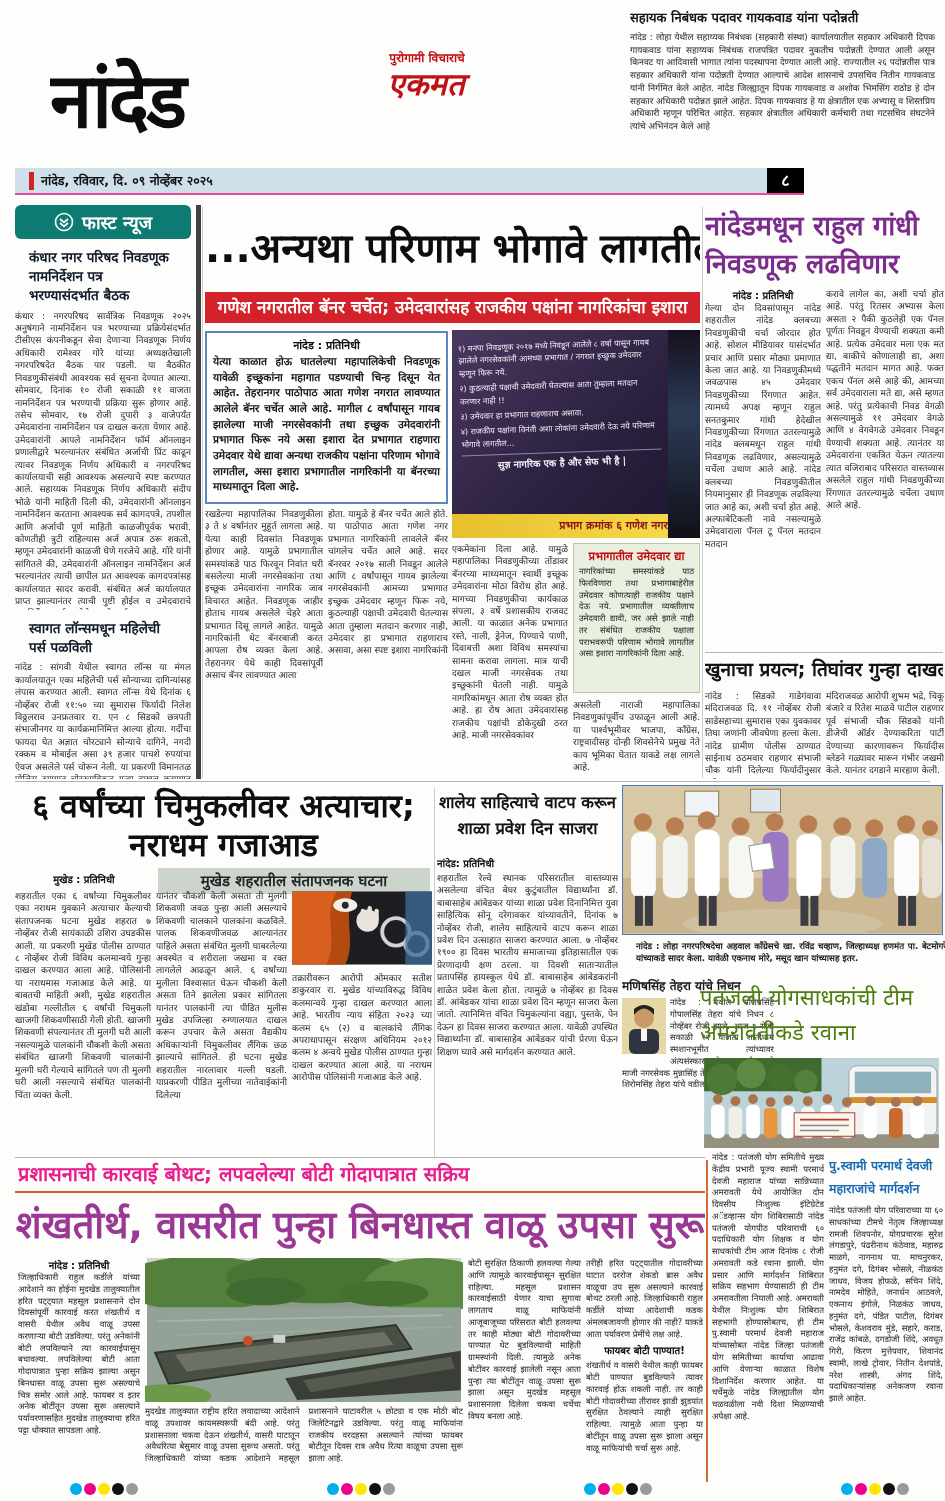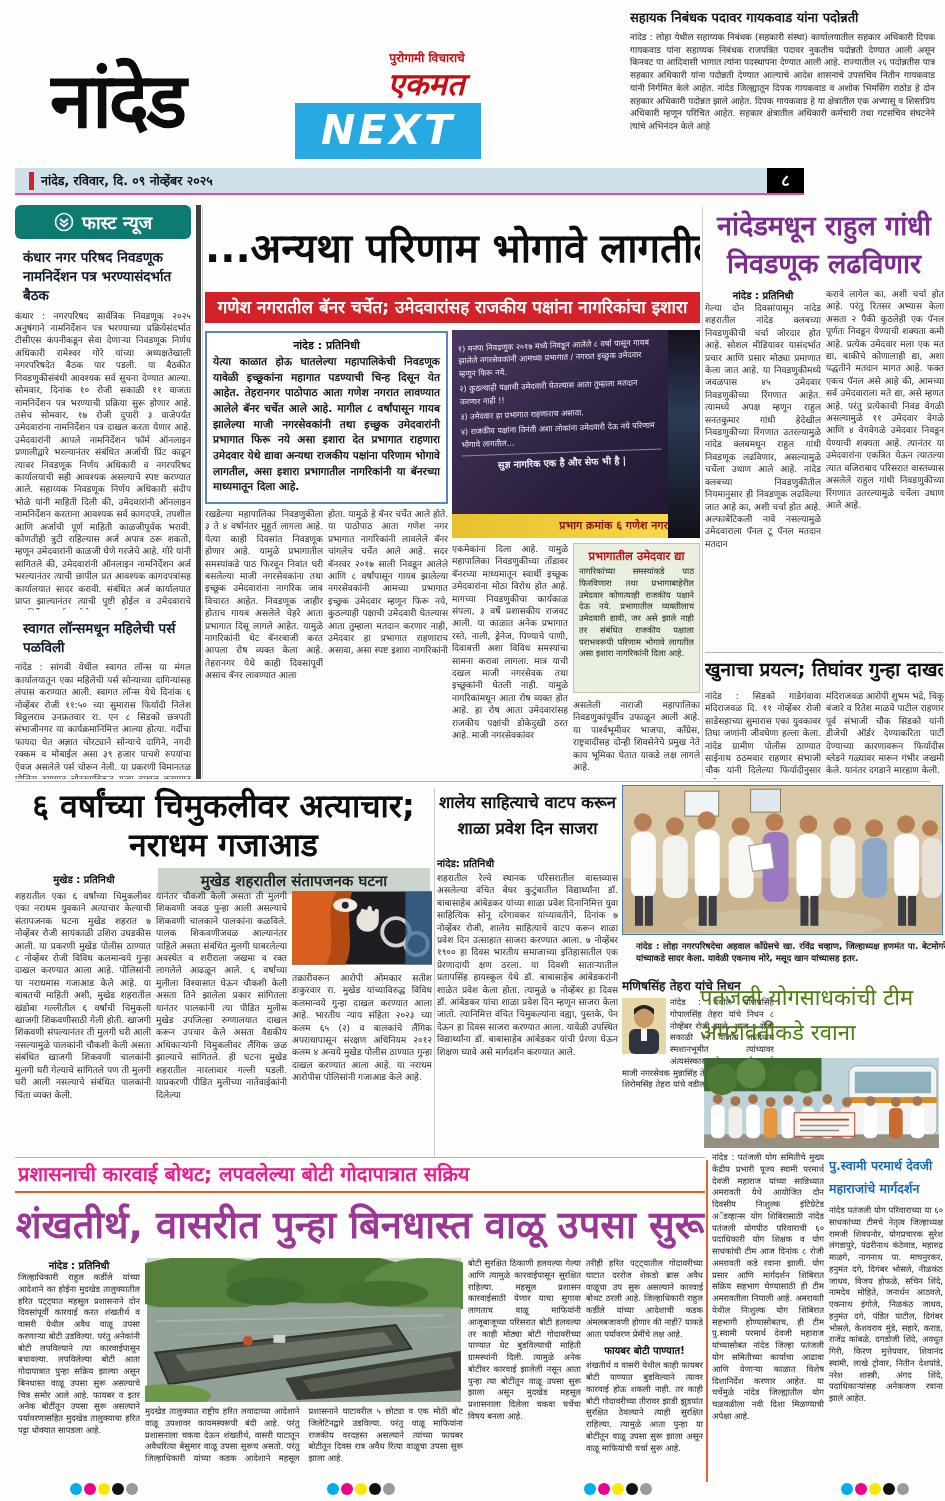--- a/index.html
+++ b/index.html
@@ -19,39 +19,39 @@
 .tr-art{left:630px;top:10px;width:305px;height:154px}
 .tr-art h2{font-size:13px;font-weight:900;color:#15151b;margin-bottom:4px;line-height:1.3}
 .tr-art p{font-size:8.8px;line-height:1.45;text-align:justify;color:#26262c}
 .datebar{left:15px;top:168px;width:789px;height:27px;background:#cfe0ea;border-bottom:2px solid #ec4899;display:flex;align-items:center}
 .datebar-accent{width:5px;height:18px;background:#d42027;margin:0 7px 0 14px}
 .datebar-text{font-size:12.5px;font-weight:bold;color:#101014}
 .pageno{margin-left:auto;width:37px;height:27px;background:#000;color:#fff;font-size:16px;font-weight:bold;text-align:center;line-height:27px}
 
 .fn{left:15px;top:205px;width:186px;height:574px;border-right:5px solid #404040;padding-right:5px}
 .fn-head{height:34px;background:#0e7b72;border-radius:6px;color:#fff;display:flex;align-items:center;justify-content:center;gap:8px;font-size:18px;font-weight:900}
-.fn h3{font-size:13.5px;font-weight:900;color:#101a2a;line-height:1.4;margin:9px 8px 5px}
+.fn h3{font-size:13.5px;font-weight:900;color:#101a2a;line-height:1.4;margin:9px 14px 5px}
 
 .main-hl{left:205px;top:206px;width:495px;height:84px;font-size:40px;font-weight:900;color:#0d0d0d;text-align:center;line-height:84px;white-space:nowrap}
 .strap{left:205px;top:292px;width:495px;height:31px;background:#d3222a;color:#fff;font-size:17px;font-weight:bold;text-align:center;line-height:31px}
 .lead-box{left:205px;top:331px;width:243px;height:173px;border:2px solid #5a86c0;padding:4px 6px;background:#fff}
 .lead-box .dl{font-size:11px;margin-bottom:2px}
 .lead{font-size:10.6px;font-weight:bold;line-height:1.48;text-align:justify;color:#16161c}
 
 .banner-photo{left:452px;top:330px;width:248px;height:208px;background:linear-gradient(135deg,#4a3860 0%,#2c2140 55%,#1d1530 100%);color:#f2eef8}
 .bp-side{position:absolute;right:0;top:0;width:32px;height:100%;background:linear-gradient(180deg,#15101f,#2c3b55 40%,#101018)}
 .bp-inner{position:absolute;left:8px;top:10px;width:200px;transform:rotate(-2deg);font-size:8px;line-height:1.55}
 .bp-inner p{margin-bottom:3px}
 .bp-slogan{margin-top:4px;font-size:9.5px;font-weight:bold;text-align:center;border-top:1px solid #8f84a8;padding-top:3px}
 .bp-footer{position:absolute;left:0;bottom:0;width:216px;height:24px;background:linear-gradient(90deg,#e8c02c,#f5d84a);color:#8a1616;font-size:11px;font-weight:900;text-align:right;line-height:24px}
 
 .ward-box{left:573px;top:543px;width:127px;height:150px;background:#e9f0df;border:1px solid #b9c7a4;padding:4px 5px}
 .ward-box h4{color:#c21017;font-size:11.5px;font-weight:900;text-align:center;margin-bottom:3px}
 
-.club-hl{left:705px;top:207px;width:238px;height:78px;font-size:27px;font-weight:900;color:#7c2c8e;text-align:center;line-height:1.4}
+.club-hl{left:705px;top:207px;width:238px;height:78px;font-size:27px;font-weight:900;color:#7c2c8e;line-height:1.4}
 .murder-hl{left:705px;top:656px;width:238px;height:27px;font-size:19px;font-weight:900;color:#121218;text-align:center;line-height:27px;white-space:nowrap}
 
 .child-hl{left:15px;top:787px;width:417px;height:79px;font-size:32px;font-weight:900;color:#0e0e12;text-align:center;line-height:1.22}
 .child-strap{left:158px;top:868px;width:272px;height:26px;background:#ccd5cb;font-size:15px;font-weight:900;text-align:center;line-height:26px;color:#20262a}
 .school-hl{left:437px;top:790px;width:181px;height:62px;font-size:16.5px;font-weight:900;color:#121218;text-align:center;line-height:1.6}
 .cap{font-size:8.6px;font-weight:bold;line-height:1.4;text-align:justify;color:#1c1c22}
 .obit h4{font-size:12px;font-weight:900;color:#1a1a22;margin-bottom:3px;white-space:nowrap}
 .pt-hl{left:700px;top:980px;width:243px;height:76px;font-size:22px;font-weight:400;color:#4d7c0f;text-align:left;line-height:1.6}
 .pt-sub{left:829px;top:1155px;width:114px;height:48px;color:#1b6cb3;font-size:12.5px;font-weight:900;line-height:1.8}
 
@@ -65,23 +65,20 @@
 .d1{background:#00aeef}.d2{background:#ec008c}.d3{background:#ffe600}.d4{background:#111}.d5{background:#9a9a9a}
 </style>
 </head>
 <body>
 
 <div id="page">
 
   <div class="abs brand-title">नांदेड</div>
   <div class="abs brand-tagline">पुरोगामी विचाराचे</div>
   <div class="abs brand-ekmat">एकमत</div>
-  <div class="abs brand-next">
-    <span>NEXT</span>
-  </div>
 
   <div class="abs tr-art">
     <h2>सहायक निबंधक पदावर गायकवाड यांना पदोन्नती</h2>
     <p>नांदेड : लोहा येथील सहाय्यक निबंधक (सहकारी संस्था) कार्यालयातील सहकार अधिकारी दिपक गायकवाड यांना सहाय्यक निबंधक राजपत्रित पदावर नुकतीच पदोन्नती देण्यात आली असून किनवट या आदिवासी भागात त्यांना पदस्थापना देण्यात आली आहे. राज्यातील २६ पदोन्नतीस पात्र सहकार अधिकारी यांना पदोन्नती देण्यात आल्याचे आदेश शासनाचे उपसचिव नितीन गायकवाड यांनी निर्गमित केले आहेत. नांदेड जिल्ह्यातून दिपक गायकवाड व अशोक भिमसिंग राठोड हे दोन सहकार अधिकारी पदोन्नत झाले आहेत. दिपक गायकवाड हे या क्षेत्रातील एक अभ्यासू व शिस्तप्रिय अधिकारी म्हणून परिचित आहेत. सहकार क्षेत्रातील अधिकारी कर्मचारी तथा गटसचिव संघटनेने त्यांचे अभिनंदन केले आहे</p>
   </div>
 
   <div class="abs datebar">
     <span class="datebar-accent"></span>
     <span class="datebar-text">नांदेड, रविवार, दि. ०९ नोव्हेंबर २०२५</span>
     <span class="pageno">८</span>

